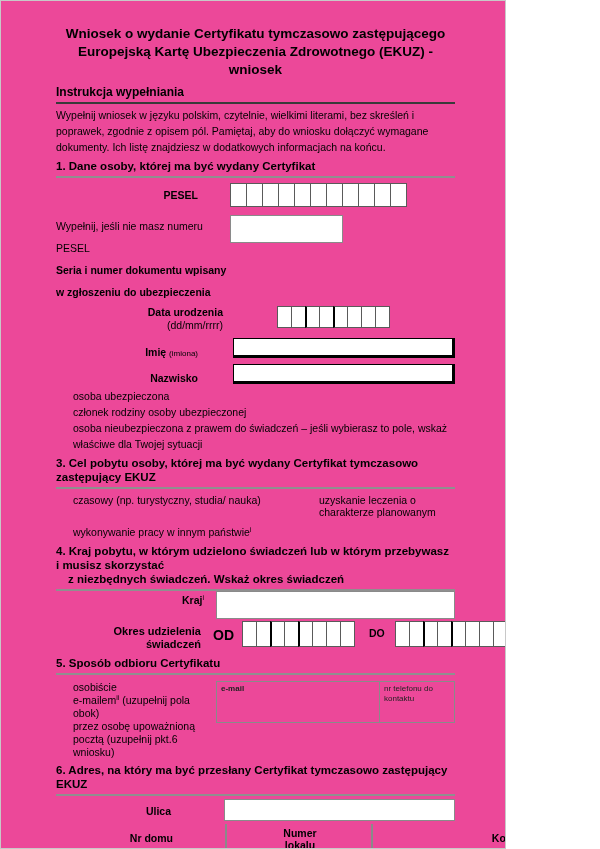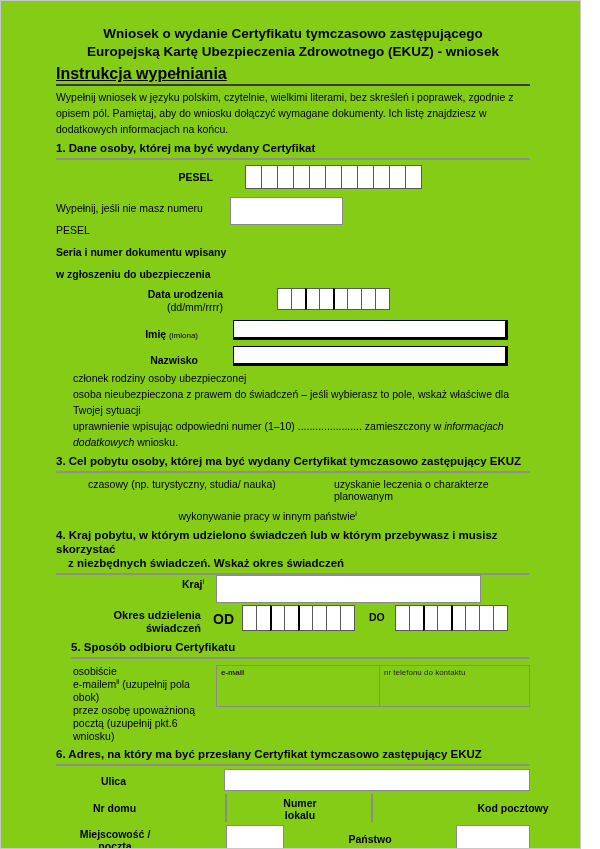--- a/index.html
+++ b/index.html
@@ -1,26 +1,26 @@
 <!DOCTYPE html>
 <html><head>
 <meta charset="utf-8">
 <style>
   html,body{margin:0;padding:0;background:#fff;}
   .page{
-    width:581px;height:849px;box-sizing:border-box;background:#84cc16;
+    width:506px;height:849px;box-sizing:border-box;background:#ec4899;
     border:1px solid #c8c8c8;overflow:hidden;
     font-family:"Liberation Sans",sans-serif;color:#000;
   }
   .content{padding:24px 50px 0 55px;}
   
   .title{text-align:center;font-weight:bold;font-size:13.5px;line-height:18px;}
   
-  .instr-head{margin-top:6px;font-weight:bold;font-size:16px;line-height:14px;
-    border-bottom:2px solid #3a3a3a;padding-bottom:3px;text-decoration:underline;}
+  .instr-head{margin-top:6px;font-weight:bold;font-size:12px;line-height:14px;
+    border-bottom:2px solid #3a3a3a;padding-bottom:3px;}
   .instr-body{margin-top:3px;font-size:10.5px;line-height:16px;}
   
   .sec-head{font-weight:bold;font-size:11.5px;line-height:14px;
     border-bottom:2px solid #8f8f8f;padding-bottom:3px;}
   .sec-head .l2{display:block;padding-left:12px;}
   
   .row{display:flex;align-items:flex-start;}
   .lbl{width:142px;text-align:right;font-weight:bold;font-size:10.5px;line-height:13px;flex:none;}
   .sub{font-weight:normal;}
   
@@ -28,36 +28,36 @@
   .cell{width:17px;height:24px;border:1px solid #5a5a5a;margin-left:-1px;background:#fff;box-sizing:border-box;}
   .cell:first-child{margin-left:0;}
   .cell.thick{border-left:2px solid #000;}
   .cells.small .cell{width:15px;height:22px;}
   .cells.period .cell{width:15px;height:26px;}
   
   .box{border:1px solid #8a8a8a;background:#fff;box-sizing:border-box;}
   .shadow-box{border:1px solid #000;border-right:3px solid #000;border-bottom:3px solid #000;background:#fff;box-sizing:border-box;}
   
   .itemlist{margin-top:3px;padding-left:17px;font-size:10.5px;line-height:16px;}
-  .cols{display:flex;font-size:10.5px;line-height:12px;justify-content:center;}
+  .cols{display:flex;font-size:10.5px;line-height:12px;}
   .cols .c1{width:263px;padding-left:17px;box-sizing:border-box;flex:none;}
   .cols .c2{flex:1;}
   sup{font-size:7px;line-height:0;}
   .it{font-style:italic;}
   
   .s5wrap{display:flex;margin-top:6px;}
   .s5opts{width:160px;flex:none;padding-left:17px;box-sizing:border-box;font-size:10.5px;line-height:13px;}
   .contact-box{display:flex;width:335px;height:42px;border:1px solid #8a8a8a;box-sizing:border-box;}
   .contact-cell{box-sizing:border-box;padding:2px 0 0 4px;font-size:8px;line-height:10px;color:#222;}
   .contact-cell.left{width:163px;border-right:1px solid #8a8a8a;font-weight:bold;}
   .contact-cell.right{flex:1;}
   
   .s6row{display:flex;align-items:flex-start;}
-  .s6lbl{text-align:center;font-weight:bold;font-size:10.5px;line-height:12px;flex:none;}
-  .mt2{margin-top:2px;}.mt3{margin-top:3px;gap:48px;}.mt4{margin-top:4px;}.mt5{margin-top:5px;margin-left:15px;}
+  .s6lbl{text-align:right;font-weight:bold;font-size:10.5px;line-height:12px;flex:none;}
+  .mt2{margin-top:2px;}.mt3{margin-top:3px;gap:48px;}.mt4{margin-top:4px;}.mt5{margin-top:5px;}
   .mt6{margin-top:6px;}.mt8{margin-top:8px;}.mt10{margin-top:10px;}
 </style>
 </head>
 <body>
 
 <div class="page">
   <div class="content">
 
     <div class="title">
       <div>Wniosek o wydanie Certyfikatu tymczasowo zastępującego</div>
@@ -119,23 +119,23 @@
       </div>
       <div class="shadow-box" style="width:275px;height:20px;margin-left:35px;"></div>
     </div>
 
     <div class="row mt4">
       <div class="lbl" style="padding-top:8px;">Nazwisko</div>
       <div class="shadow-box" style="width:275px;height:20px;margin-left:35px;"></div>
     </div>
 
     <div class="itemlist">
+      <div>osoba ubezpieczona</div>
       <div>członek rodziny osoby ubezpieczonej</div>
       <div>osoba nieubezpieczona z prawem do świadczeń – jeśli wybierasz to pole, wskaż właściwe dla Twojej sytuacji</div>
-      <div><span>uprawnienie wpisując odpowiedni numer (1–10) ......................  zamieszczony w </span><span class="it">informacjach dodatkowych</span><span> wniosku.</span></div>
     </div>
 
     <div class="sec-head mt4">3. Cel pobytu osoby, której ma być wydany Certyfikat tymczasowo zastępujący EKUZ</div>
     <div class="cols mt5">
       <div class="c1">czasowy (np. turystyczny, studia/ nauka)</div>
       <div class="c2">uzyskanie leczenia o charakterze planowanym</div>
     </div>
     <div class="cols mt8">
       <div class="c1"><span>wykonywanie pracy w innym państwie</span><sup>i</sup></div>
     </div>

